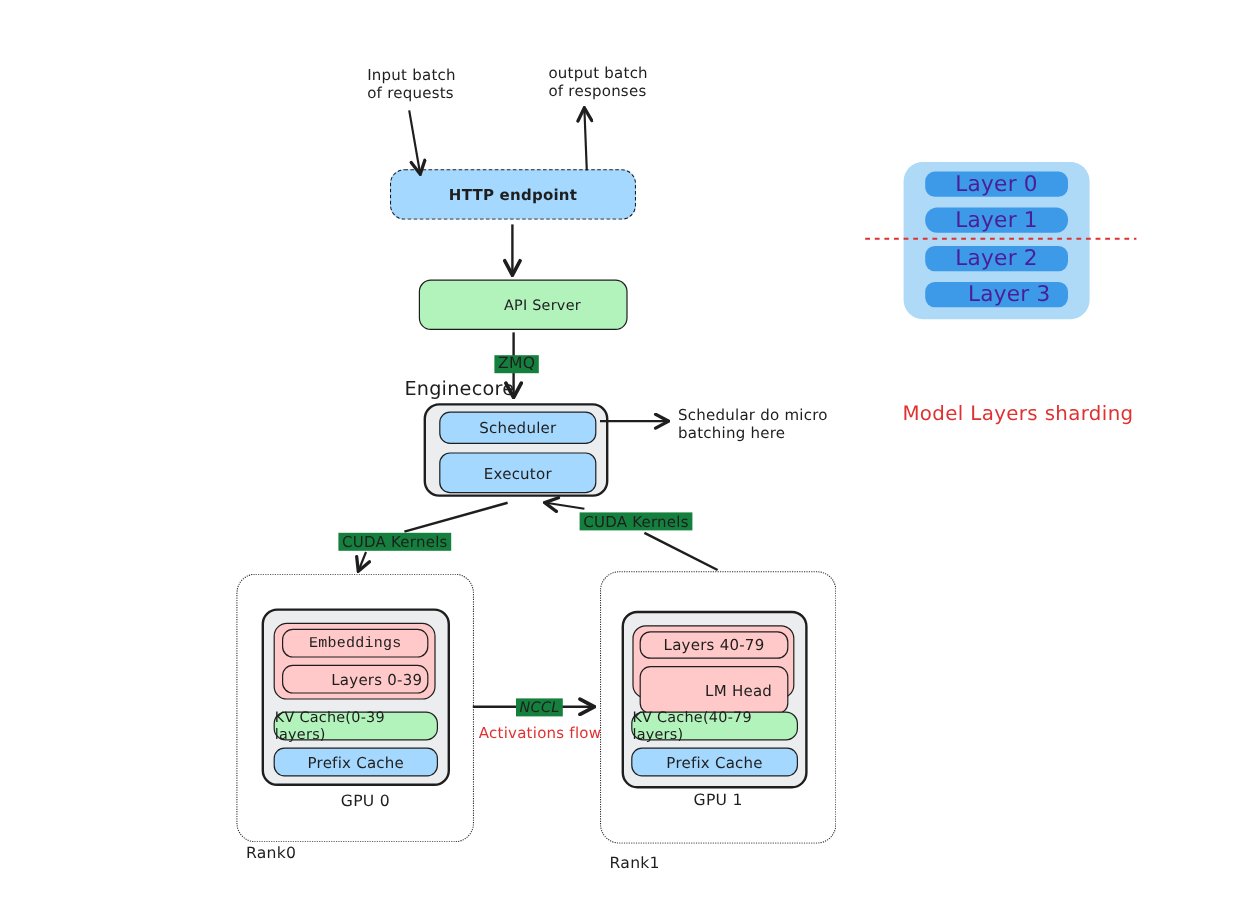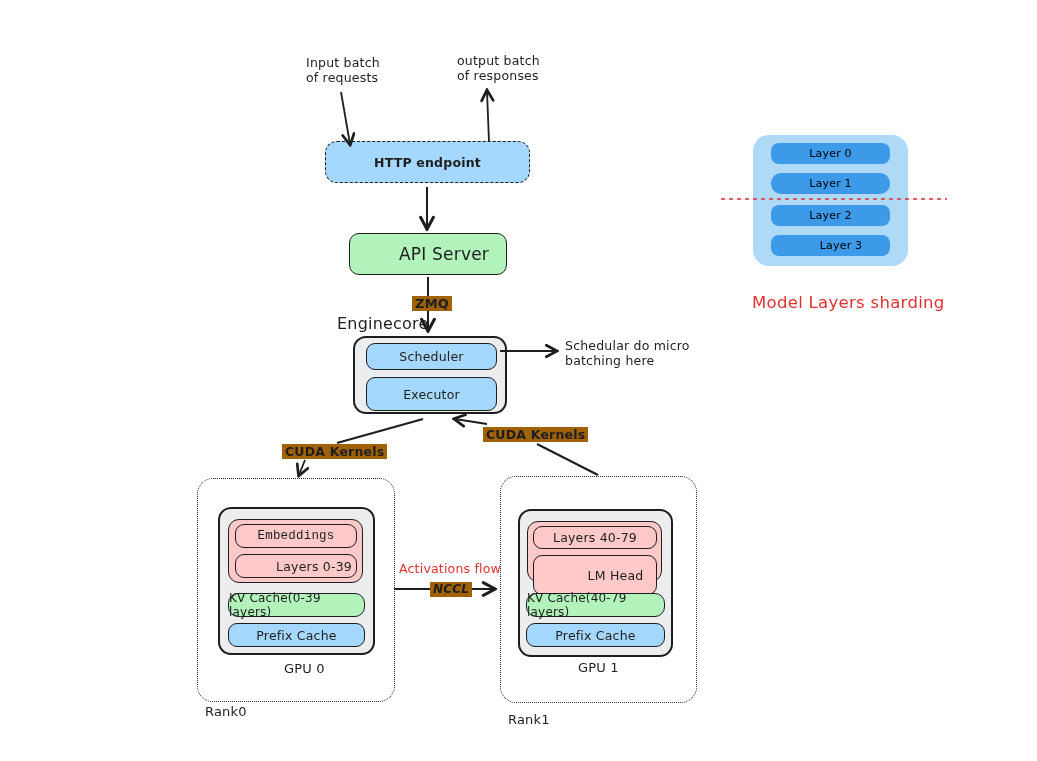--- a/index.html
+++ b/index.html
@@ -7,30 +7,30 @@
     --gray-fill:#ebedef; --panel-blue:#aed9f7; --layer-blue:#3d9ae8; --red-accent:#e03131;
   }
   html,body{margin:0;padding:0;background:#fff;}
   #canvas{position:relative;width:1037px;height:761px;background:#ffffff;overflow:hidden;
     font-family:"DejaVu Sans","Liberation Sans",sans-serif;color:var(--ink);}
   .abs{position:absolute;box-sizing:border-box;}
   .box{position:absolute;box-sizing:border-box;display:flex;align-items:center;justify-content:center;
     font-size:12.5px;letter-spacing:.2px;color:var(--ink);z-index:2;}
   .lbl{position:absolute;font-size:12.5px;letter-spacing:.2px;line-height:15px;z-index:4;
     white-space:pre-line;color:var(--ink);}
-  .lbl.bg{background:#a16207;padding:0 3px;font-weight:bold;}
+  .lbl.bg{background:#15803d;padding:0 3px;}
   .blue{background:var(--blue-fill);border:1.5px solid var(--ink);border-radius:9px;}
   .green{background:var(--green-fill);border:1.5px solid var(--ink);border-radius:10px;}
   .pinkbox{background:var(--pink-fill);border:1.5px solid var(--ink);border-radius:9px;}
   .dashed{border-style:dashed !important;border-width:1.6px !important;border-radius:12px;}
   .gray-shell{background:var(--gray-fill);border:2.3px solid var(--ink);border-radius:13px;}
   .pink-shell{background:var(--pink-fill);border:1.8px solid var(--ink);border-radius:11px;}
   .dotted{border:1.7px dotted #2c2c2c;border-radius:16px;background:#fff;z-index:1;}
-  .layer-chip{background:var(--layer-blue);color:#000000;border:none;border-radius:8px;font-size:11px;}
-  .red-text{color:var(--red-accent);}
+  .layer-chip{background:var(--layer-blue);color:#4c1d95;border:none;border-radius:8px;font-size:18px;}
+  .red-text{color:var(--red-accent);margin-top:42px;}
   #wires{position:absolute;left:0;top:0;z-index:3;pointer-events:none;}
 </style>
 </head>
 <body>
 
 <div id="canvas">
 
   <svg id="wires" width="1037" height="761">
     <defs>
       <marker id="ah" viewBox="0 0 10 10" refX="8.2" refY="5" markerWidth="8" markerHeight="8" orient="auto-start-reverse">
@@ -61,21 +61,21 @@
 
   <div class="lbl" style="left:306px;top:55px;">Input batch
 of requests</div>
   <div class="lbl" style="left:457px;top:53px;">output batch
 of responses</div>
 
   <div class="box blue dashed" style="left:325px;top:141px;width:205px;height:42px;font-weight:bold;">
     <span>HTTP endpoint</span>
   </div>
 
-  <div class="box green" style="left:349px;top:233px;width:158px;height:42px;font-size:17px;padding-left:32px;">
+  <div class="box green" style="left:349px;top:233px;width:174px;height:42px;font-size:12px;padding-left:32px;">
     <span>API Server</span>
   </div>
 
   <div class="lbl bg" style="left:412px;top:296px;font-size:13px;">ZMQ</div>
   <div class="lbl" style="left:337px;top:316px;font-size:16px;">Enginecore</div>
 
   <div class="box gray-shell" style="left:353px;top:336px;width:154px;height:78px;"></div>
   <div class="box blue" style="left:366px;top:343px;width:131px;height:27px;">
     <span>Scheduler</span>
   </div>

